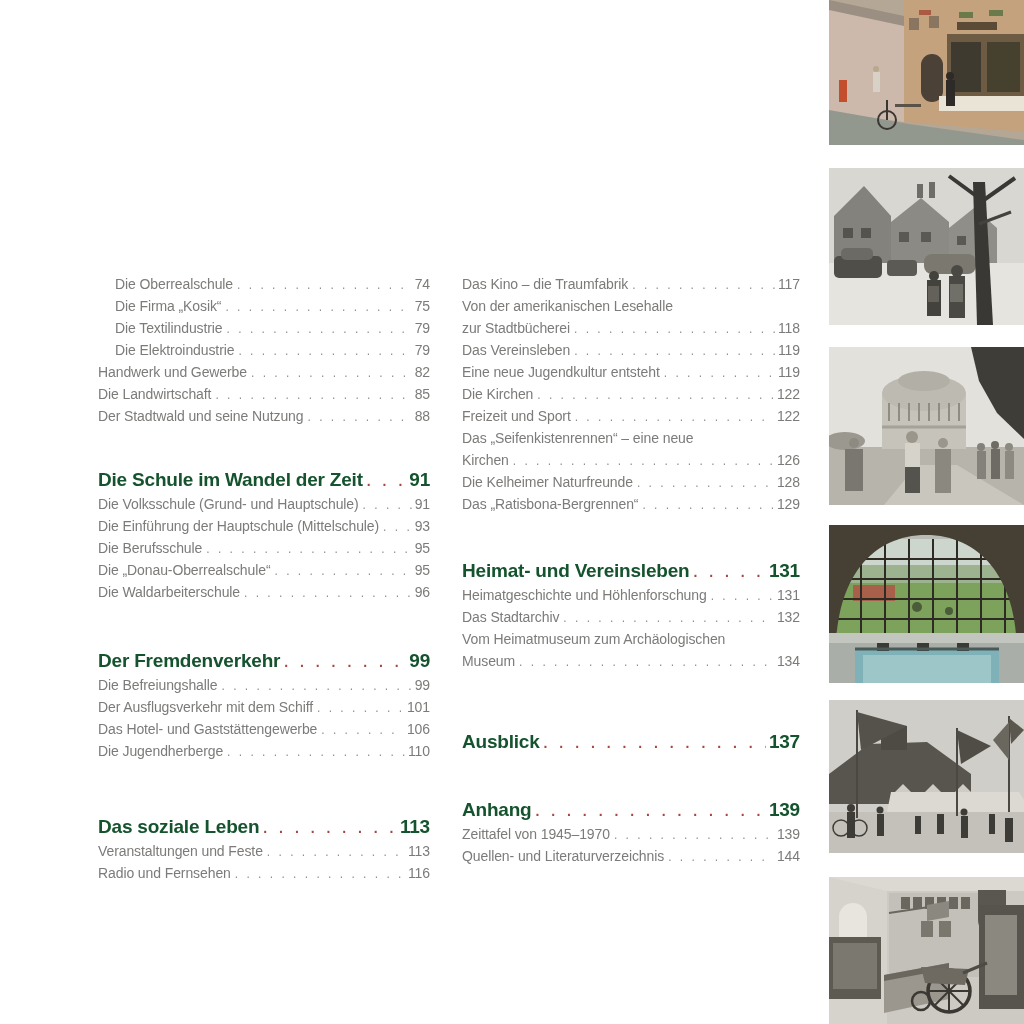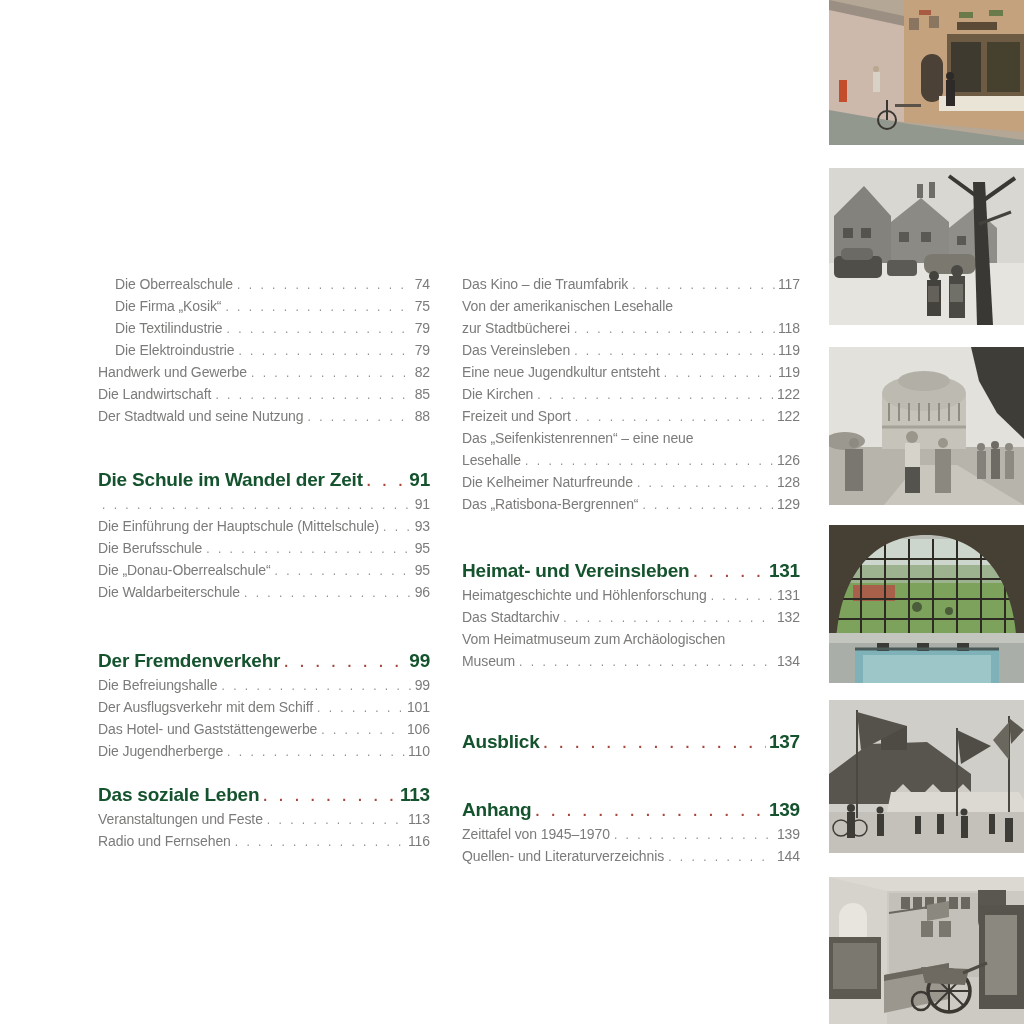--- a/index.html
+++ b/index.html
@@ -22,21 +22,21 @@
 
   .toc-heading{height:26px;line-height:26px;font-size:19px;font-weight:bold;
                color:#14532d;letter-spacing:-0.2px;}
   .toc-heading .lbl{white-space:nowrap;flex-shrink:0;}
   .toc-heading .dots{color:#a6473e;font-weight:bold;font-size:14px;letter-spacing:4px;margin-bottom:1px;}
   .toc-heading .pg{font-size:19px;}
 
   
   #col-left  .toc-section:nth-of-type(2){margin-top:40px;}
   #col-left  .toc-section:nth-of-type(3){margin-top:45px;}
-  #col-left  .toc-section:nth-of-type(4){margin-top:20px;}
+  #col-left  .toc-section:nth-of-type(4){margin-top:52px;}
   #col-right .toc-section:nth-of-type(2){margin-top:43px;}
   #col-right .toc-section:nth-of-type(3){margin-top:57px;}
   #col-right .toc-section:nth-of-type(4){margin-top:42px;}
 
   
   #photo-strip{position:absolute;left:829px;top:0;width:195px;height:1024px;}
   .photo{position:absolute;left:0;width:195px;margin:0;overflow:hidden;background:#ddd;}
   .photo svg{display:block;width:100%;height:100%;}
   .p1{top:0;height:145px;}
   .p2{top:168px;height:157px;}
@@ -88,20 +88,21 @@
           <span class="pg">88</span>
         </div>
       </div>
       <div class="toc-section">
         <div class="row toc-heading">
           <span class="lbl">Die Schule im Wandel der Zeit</span>
           <span class="dots"></span>
           <span class="pg">91</span>
         </div>
         <div class="row toc-entry">
+          <span class="lbl">Die Volksschule (Grund- und Hauptschule)</span>
           <span class="dots"></span>
           <span class="pg">91</span>
         </div>
         <div class="row toc-entry">
           <span class="lbl">Die Einführung der Hauptschule (Mittelschule)</span>
           <span class="dots"></span>
           <span class="pg">93</span>
         </div>
         <div class="row toc-entry">
           <span class="lbl">Die Berufsschule</span>
@@ -196,21 +197,21 @@
         </div>
         <div class="row toc-entry">
           <span class="lbl">Freizeit und Sport</span>
           <span class="dots"></span>
           <span class="pg">122</span>
         </div>
         <div class="row toc-entry">
           <span class="lbl">Das „Seifenkistenrennen“ – eine neue</span>
         </div>
         <div class="row toc-entry">
-          <span class="lbl">Lesehalle</span>
+          <span class="lbl">Kirchen</span>
           <span class="dots"></span>
           <span class="pg">126</span>
         </div>
         <div class="row toc-entry">
           <span class="lbl">Die Kelheimer Naturfreunde</span>
           <span class="dots"></span>
           <span class="pg">128</span>
         </div>
         <div class="row toc-entry">
           <span class="lbl">Das „Ratisbona-Bergrennen“</span>

